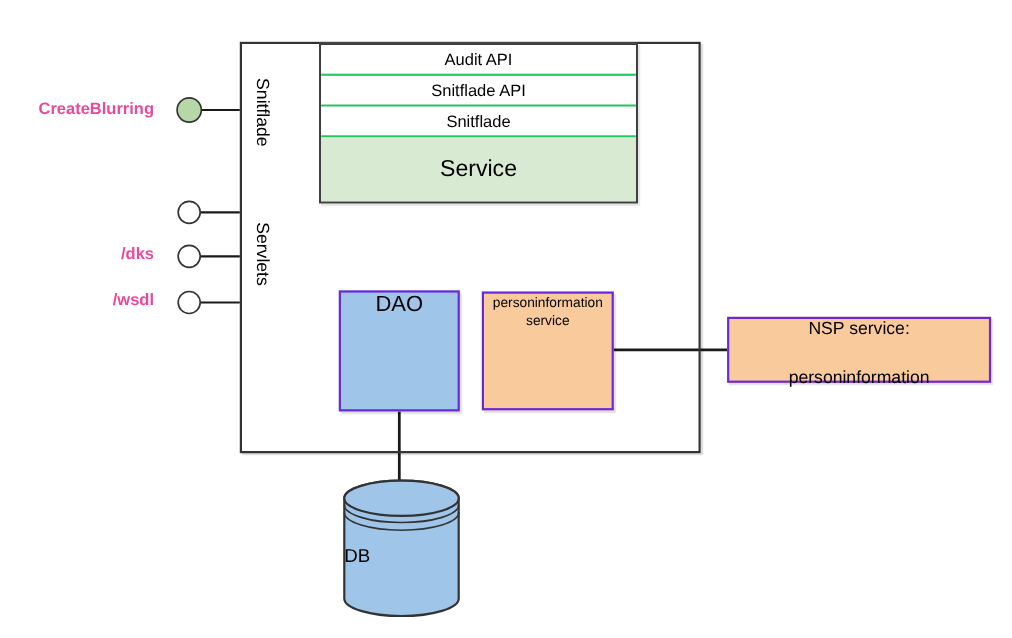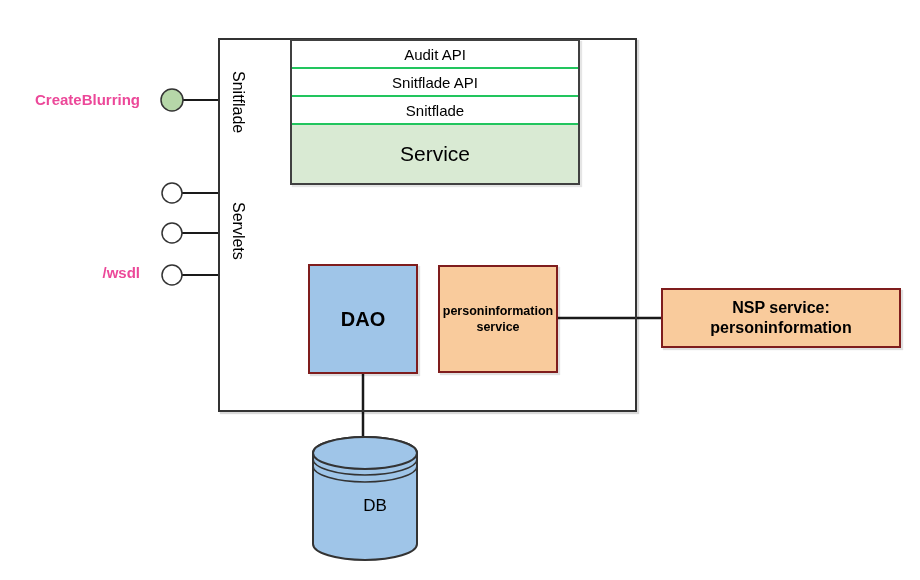--- a/index.html
+++ b/index.html
@@ -20,48 +20,49 @@
   .vlabel.servlets{left:222px;top:194px;height:74px;}
 
   .layer-stack{position:absolute;left:290px;top:39px;width:290px;box-sizing:border-box;
                border:2px solid #404040;background:#fff;
                box-shadow:2px 2px 1px rgba(0,0,0,0.10);}
   .layer{height:26px;border-bottom:2px solid #22c55e;display:flex;align-items:center;
          justify-content:center;font-size:15px;background:#fff;}
   .layer.service{height:58px;border-bottom:none;background:var(--light-green-fill,#d9ead3);
                  font-size:21px;}
 
-  .node{position:absolute;box-sizing:border-box;border:2px solid #7f1d1d;
-        display:flex;flex-direction:column;align-items:center;justify-content:center;
-        box-shadow:2px 2px 1px rgba(0,0,0,0.12);text-align:center;font-weight:bold;}
+  .node{position:absolute;box-sizing:border-box;border:2px solid #6d28d9;
+        display:flex;flex-direction:column;align-items:center;justify-content:flex-start;
+        box-shadow:2px 2px 1px rgba(0,0,0,0.12);text-align:center;}
   .dao-box{left:308px;top:264px;width:110px;height:110px;
            background:var(--blue-fill,#9fc5e8);font-size:20px;}
   .client-box{left:438px;top:265px;width:120px;height:108px;
               background:var(--orange-fill,#f9cb9c);font-size:12.5px;line-height:16px;}
   .nsp-box{left:661px;top:288px;width:240px;height:60px;
-           background:var(--orange-fill,#f9cb9c);font-size:16px;line-height:20px;}
+           background:var(--orange-fill,#f9cb9c);font-size:16px;line-height:20px;gap:24px;}
 
-  .db-label{position:absolute;left:313px;top:496px;width:124px;text-align:center;
+  .db-label{position:absolute;left:313px;top:496px;width:124px;text-align:left;
             font-size:17px;}
 
   svg.overlay{position:absolute;left:0;top:0;width:920px;height:580px;pointer-events:none;}
   .wire{stroke:#1a1a1a;stroke-width:2px;fill:none;}
   .wire.thick{stroke-width:2.5px;}
   .endpoint-circle{stroke:#333;stroke-width:1.5px;}
   .endpoint-circle.green{fill:var(--green-fill,#b6d7a8);}
   .endpoint-circle.white{fill:#ffffff;}
   .cyl{fill:var(--blue-fill,#9fc5e8);stroke:#333;stroke-width:2px;}
   .cyl-arc{fill:none;stroke:#333;stroke-width:1.5px;}
 </style>
 </head>
 <body>
 
 <div class="canvas">
 
   <div class="ep-label" style="top:91px;">CreateBlurring</div>
+  <div class="ep-label" style="top:222px;">/dks</div>
   <div class="ep-label" style="top:264px;">/wsdl</div>
 
   <svg class="overlay" viewBox="0 0 920 580">
     <line class="wire" x1="183" y1="100" x2="218" y2="100"></line>
     <line class="wire" x1="182" y1="193" x2="218" y2="193"></line>
     <line class="wire" x1="182" y1="233" x2="218" y2="233"></line>
     <line class="wire" x1="182" y1="275" x2="218" y2="275"></line>
 
     <circle class="endpoint-circle green" cx="172" cy="100" r="11"></circle>
     <circle class="endpoint-circle white" cx="172" cy="193" r="10"></circle>

